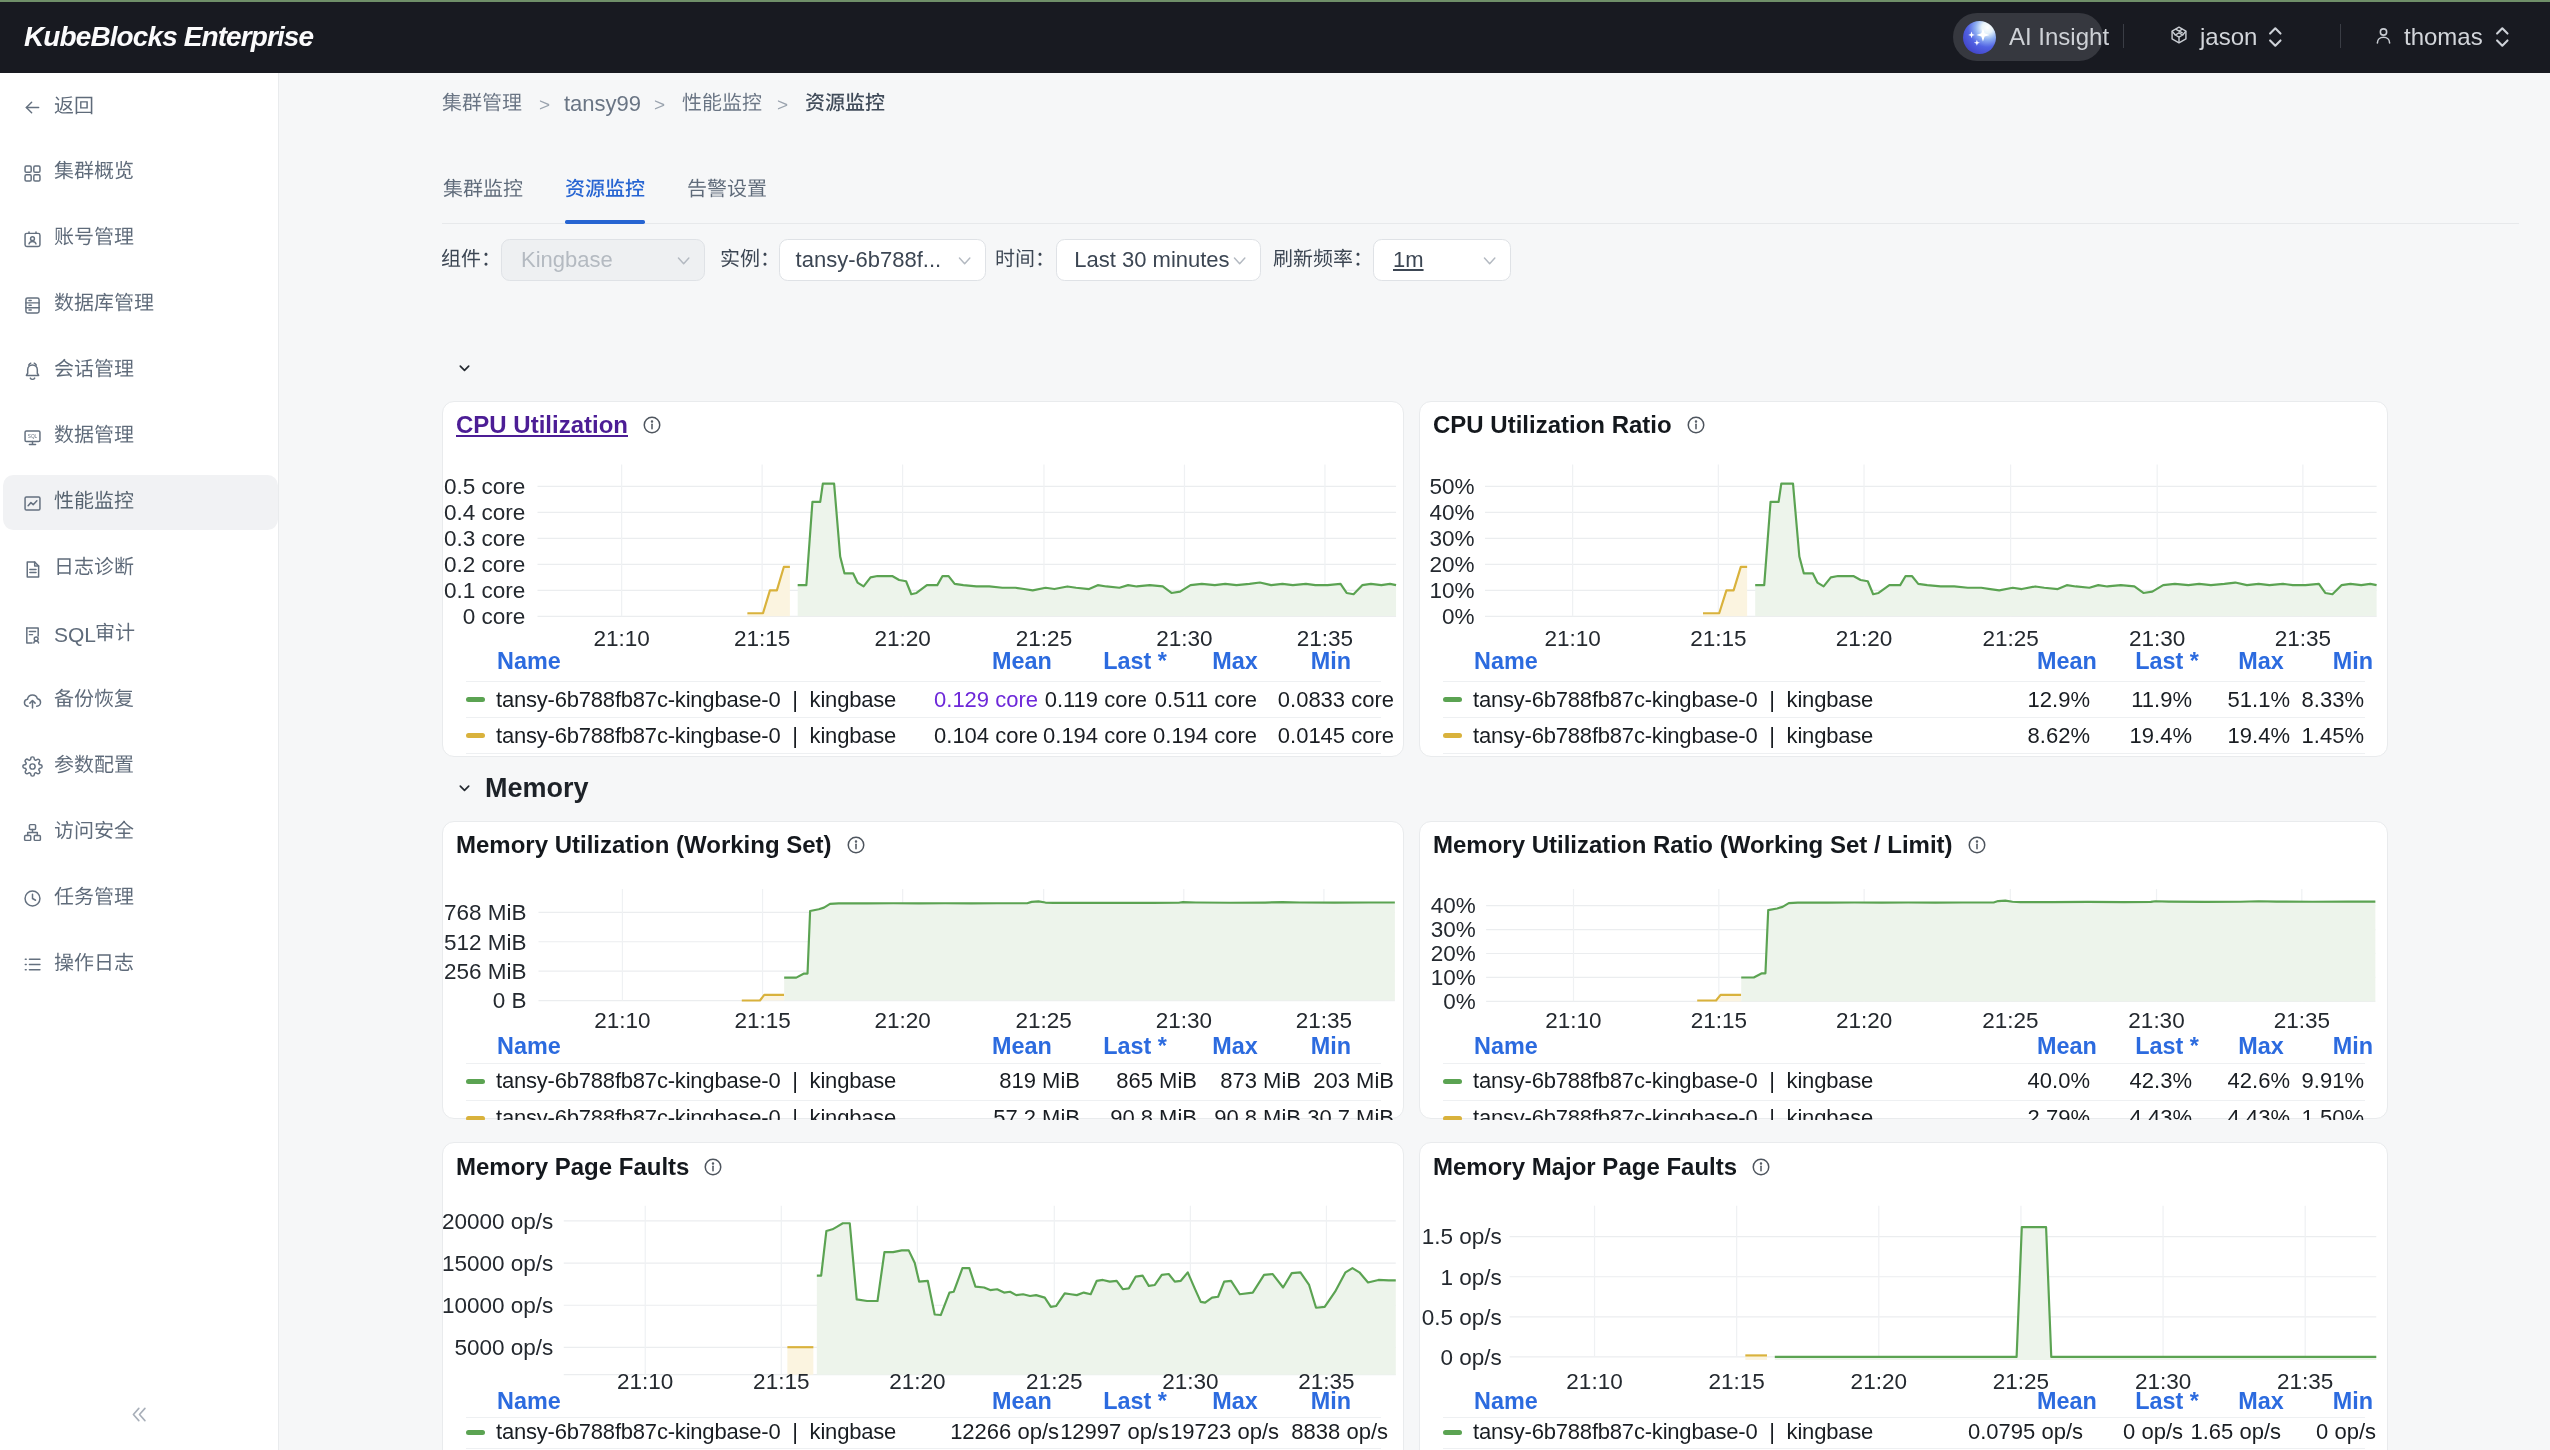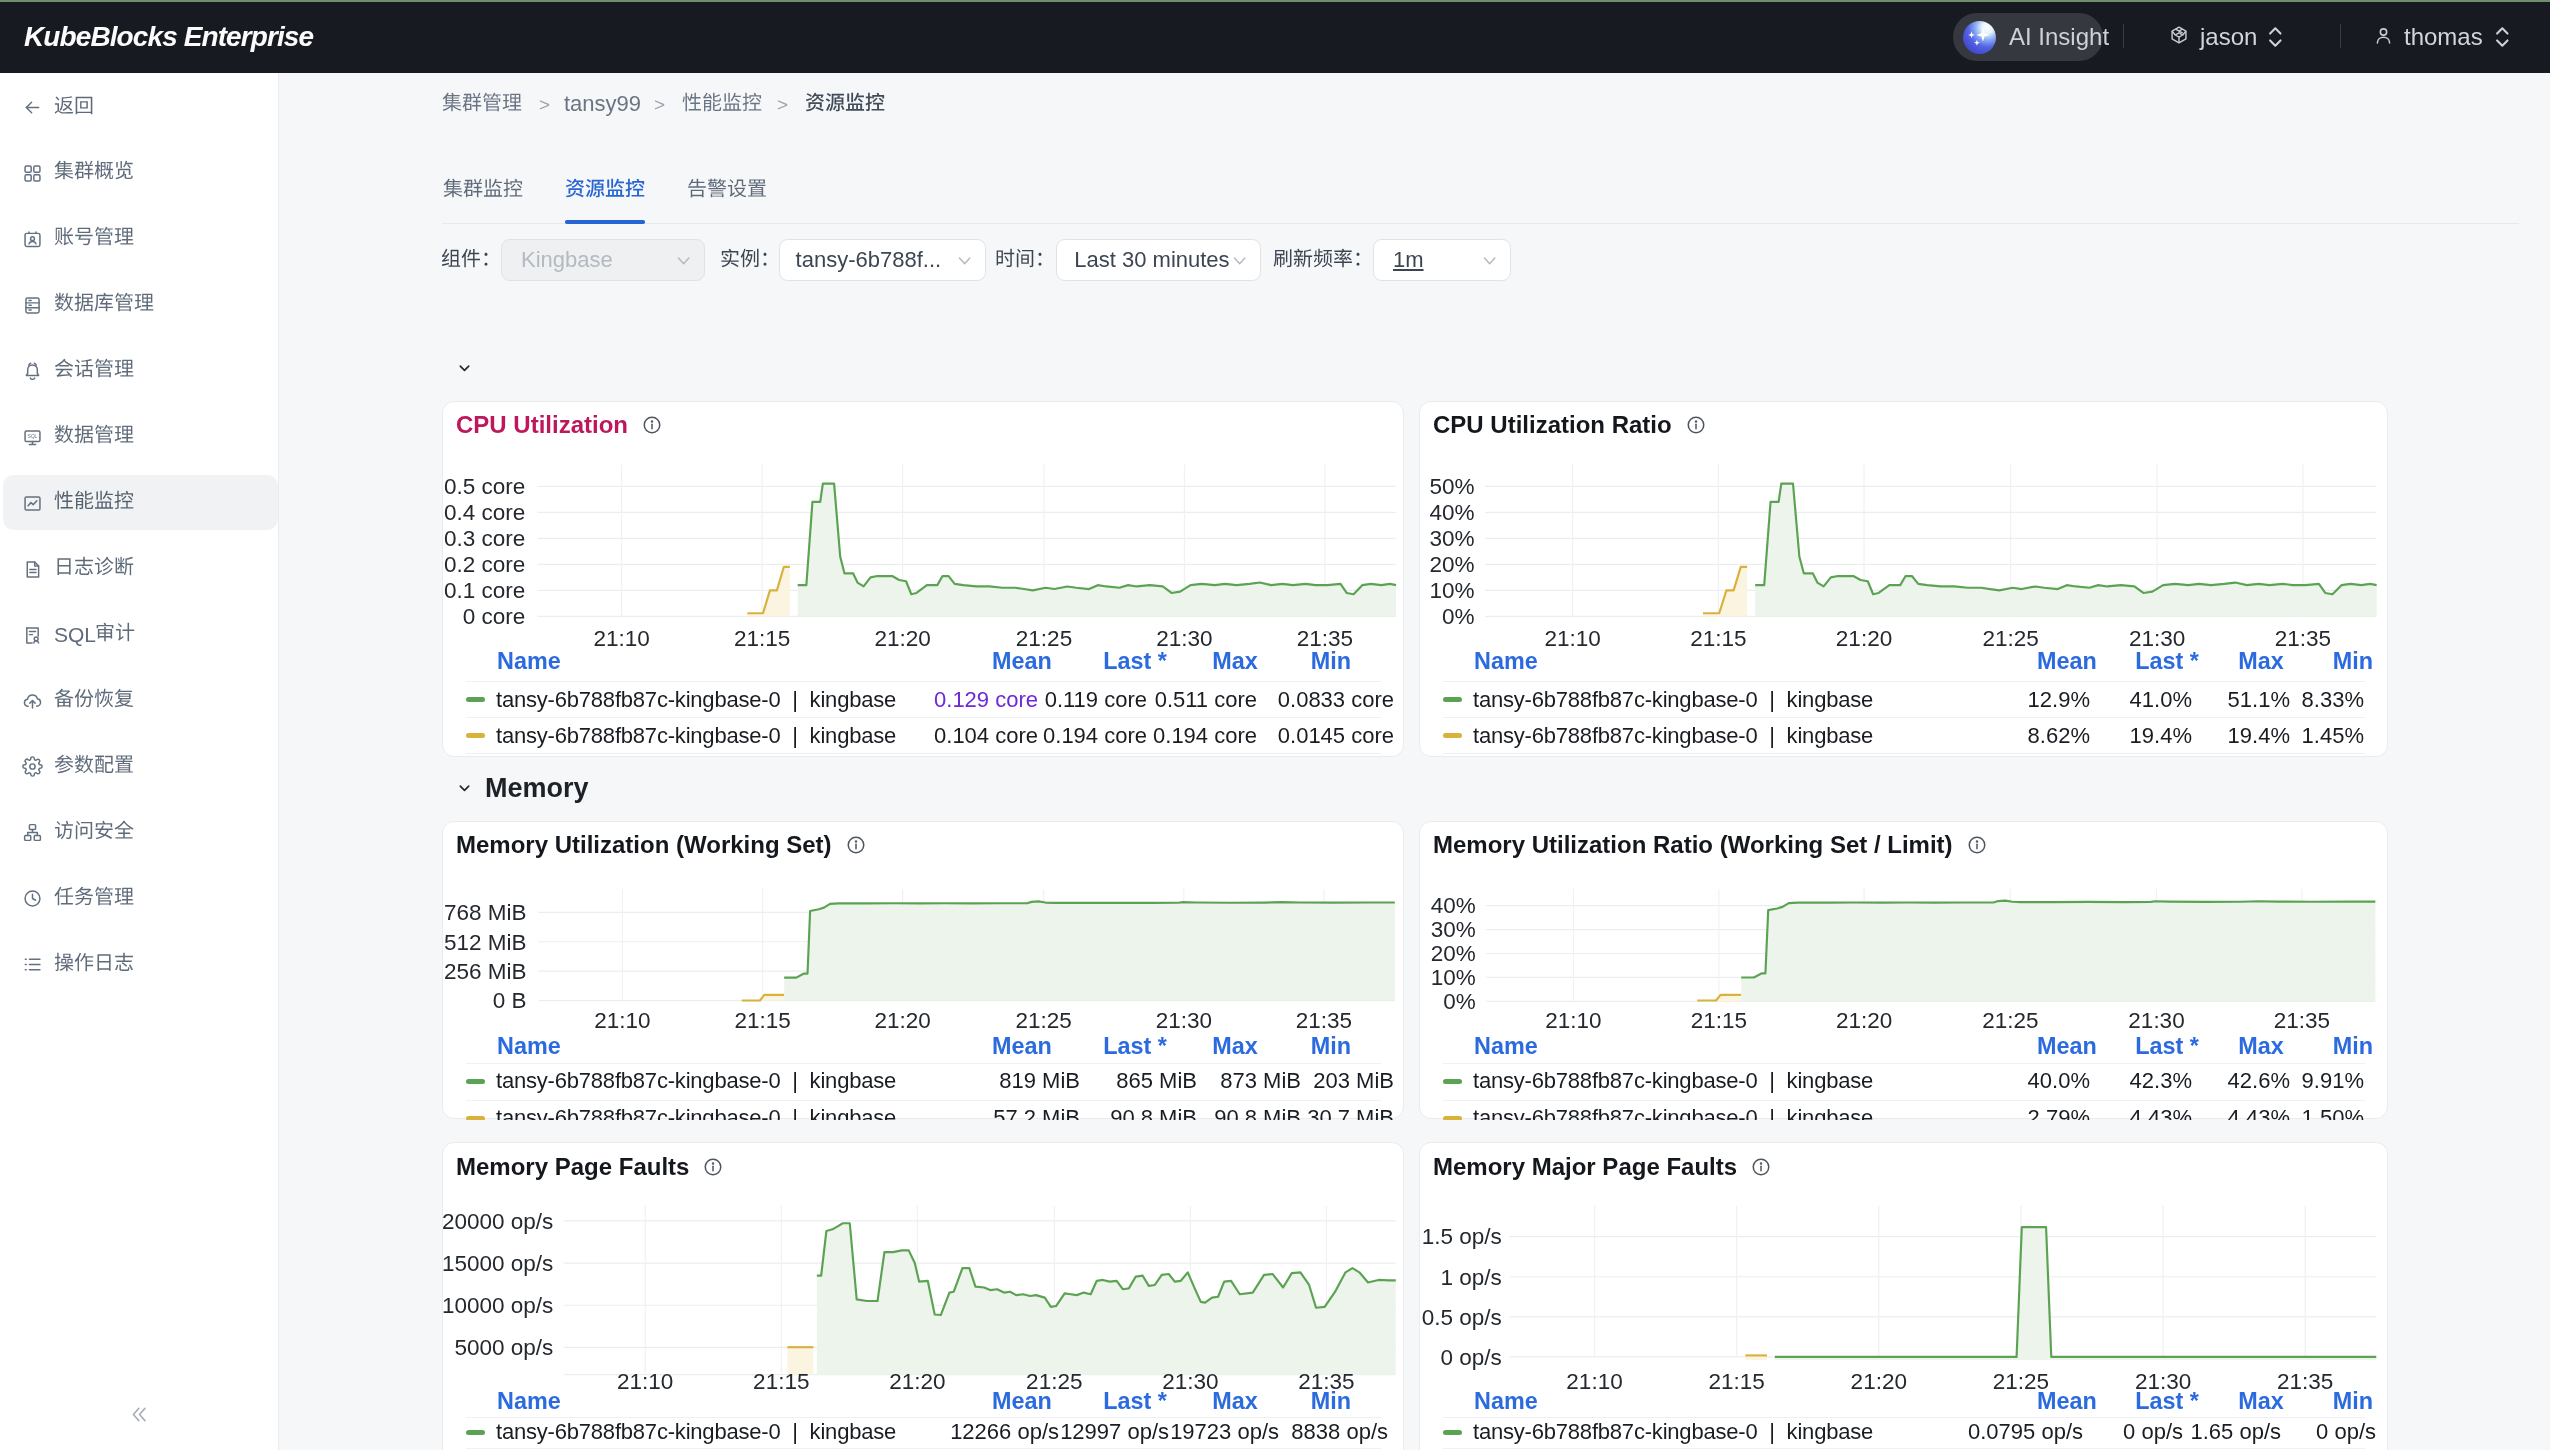--- a/index.html
+++ b/index.html
@@ -231,21 +231,21 @@
 <svg style="position:absolute;left:458px;top:362px;" width="13" height="13" viewBox="0 0 17 17" fill="none" stroke="#252a31" stroke-width="2.2" stroke-linecap="round" stroke-linejoin="round">
     <path d="M3 5.5L8.5 11L14 5.5"></path>
   </svg>
 <div style="position:absolute;left:485px;top:348px;height:40px;line-height:40px;font-size:27px;color:#1d2228;font-weight:700;white-space:nowrap;margin-top:48px;">CPU</div>
 <svg style="position:absolute;left:458px;top:782px;" width="13" height="13" viewBox="0 0 17 17" fill="none" stroke="#252a31" stroke-width="2.2" stroke-linecap="round" stroke-linejoin="round">
     <path d="M3 5.5L8.5 11L14 5.5"></path>
   </svg>
 <div style="position:absolute;left:485px;top:768px;height:40px;line-height:40px;font-size:27px;color:#1d2228;font-weight:700;white-space:nowrap;">Memory</div>
 <div class="card" style="left:442px;top:401px;width:962px;height:356px;"></div>
 <div style="position:absolute;left:456px;top:412px;height:26px;display:flex;align-items:center;">
-    <span style="font-size:24px;font-weight:700;color:#be185d;white-space:nowrap;">CPU Utilization</span>
+    <span style="font-size:24px;font-weight:700;color:#4c1d95;white-space:nowrap;text-decoration:underline;">CPU Utilization</span>
     <svg style="margin-left:14px;" width="20" height="20" viewBox="0 0 24 24" fill="none" stroke="#4e555e" stroke-width="1.8" stroke-linecap="round">
       <circle cx="12" cy="12" r="9.3"></circle>
       <path d="M12 11V16.5"></path>
       <circle cx="12" cy="7.8" r="0.6" fill="#4e555e"></circle>
     </svg>
   </div>
 <div class="card" style="left:1419px;top:401px;width:969px;height:356px;"></div>
 <div style="position:absolute;left:1433px;top:412px;height:26px;display:flex;align-items:center;">
     <span style="font-size:24px;font-weight:700;color:#14181d;white-space:nowrap;">CPU Utilization Ratio</span>
     <svg style="margin-left:14px;" width="20" height="20" viewBox="0 0 24 24" fill="none" stroke="#4e555e" stroke-width="1.8" stroke-linecap="round">
@@ -342,21 +342,21 @@
 <div style="position:absolute;left:1989px;top:644px;width:156px;text-align:center;height:35px;line-height:35px;font-size:23.4px;color:#2c6bdf;font-weight:700;">Mean</div>
 <div style="position:absolute;left:2089px;top:644px;width:156px;text-align:center;height:35px;line-height:35px;font-size:23.4px;color:#2c6bdf;font-weight:700;">Last *</div>
 <div style="position:absolute;left:2183px;top:644px;width:156px;text-align:center;height:35px;line-height:35px;font-size:23.4px;color:#2c6bdf;font-weight:700;">Max</div>
 <div style="position:absolute;left:2275px;top:644px;width:156px;text-align:center;height:35px;line-height:35px;font-size:23.4px;color:#2c6bdf;font-weight:700;">Min</div>
 <div class="sep" style="left:1443px;top:681px;width:922px;"></div>
 <div class="sep" style="left:1443px;top:717px;width:922px;"></div>
 <div class="sep" style="left:1443px;top:753px;width:922px;"></div>
 <div style="position:absolute;left:1443px;top:697px;width:19px;height:5.2px;background:#5ba352;border-radius:2.6px;"></div>
 <div style="position:absolute;left:1473px;top:684px;height:32px;line-height:32px;font-size:22px;color:#191d22;font-weight:400;letter-spacing:-0.2px;white-space:nowrap;">tansy-6b788fb87c-kingbase-0&nbsp; | &nbsp;kingbase</div>
 <div style="position:absolute;right:460px;top:684px;height:32px;line-height:32px;font-size:22px;color:#191d22;font-weight:400;white-space:nowrap;">12.9%</div>
-<div style="position:absolute;right:358px;top:684px;height:32px;line-height:32px;font-size:22px;color:#191d22;font-weight:400;white-space:nowrap;">41.0%</div>
+<div style="position:absolute;right:358px;top:684px;height:32px;line-height:32px;font-size:22px;color:#191d22;font-weight:400;white-space:nowrap;">11.9%</div>
 <div style="position:absolute;right:260px;top:684px;height:32px;line-height:32px;font-size:22px;color:#191d22;font-weight:400;white-space:nowrap;">51.1%</div>
 <div style="position:absolute;right:186px;top:684px;height:32px;line-height:32px;font-size:22px;color:#191d22;font-weight:400;white-space:nowrap;">8.33%</div>
 <div style="position:absolute;left:1443px;top:733px;width:19px;height:5.2px;background:#d9b23c;border-radius:2.6px;"></div>
 <div style="position:absolute;left:1473px;top:720px;height:32px;line-height:32px;font-size:22px;color:#191d22;font-weight:400;letter-spacing:-0.2px;white-space:nowrap;">tansy-6b788fb87c-kingbase-0&nbsp; | &nbsp;kingbase</div>
 <div style="position:absolute;right:460px;top:720px;height:32px;line-height:32px;font-size:22px;color:#191d22;font-weight:400;white-space:nowrap;">8.62%</div>
 <div style="position:absolute;right:358px;top:720px;height:32px;line-height:32px;font-size:22px;color:#191d22;font-weight:400;white-space:nowrap;">19.4%</div>
 <div style="position:absolute;right:260px;top:720px;height:32px;line-height:32px;font-size:22px;color:#191d22;font-weight:400;white-space:nowrap;">19.4%</div>
 <div style="position:absolute;right:186px;top:720px;height:32px;line-height:32px;font-size:22px;color:#191d22;font-weight:400;white-space:nowrap;">1.45%</div>
 <div class="card" style="left:442px;top:821px;width:962px;height:298px;"></div>
 <div style="position:absolute;left:456px;top:832px;height:26px;display:flex;align-items:center;">

